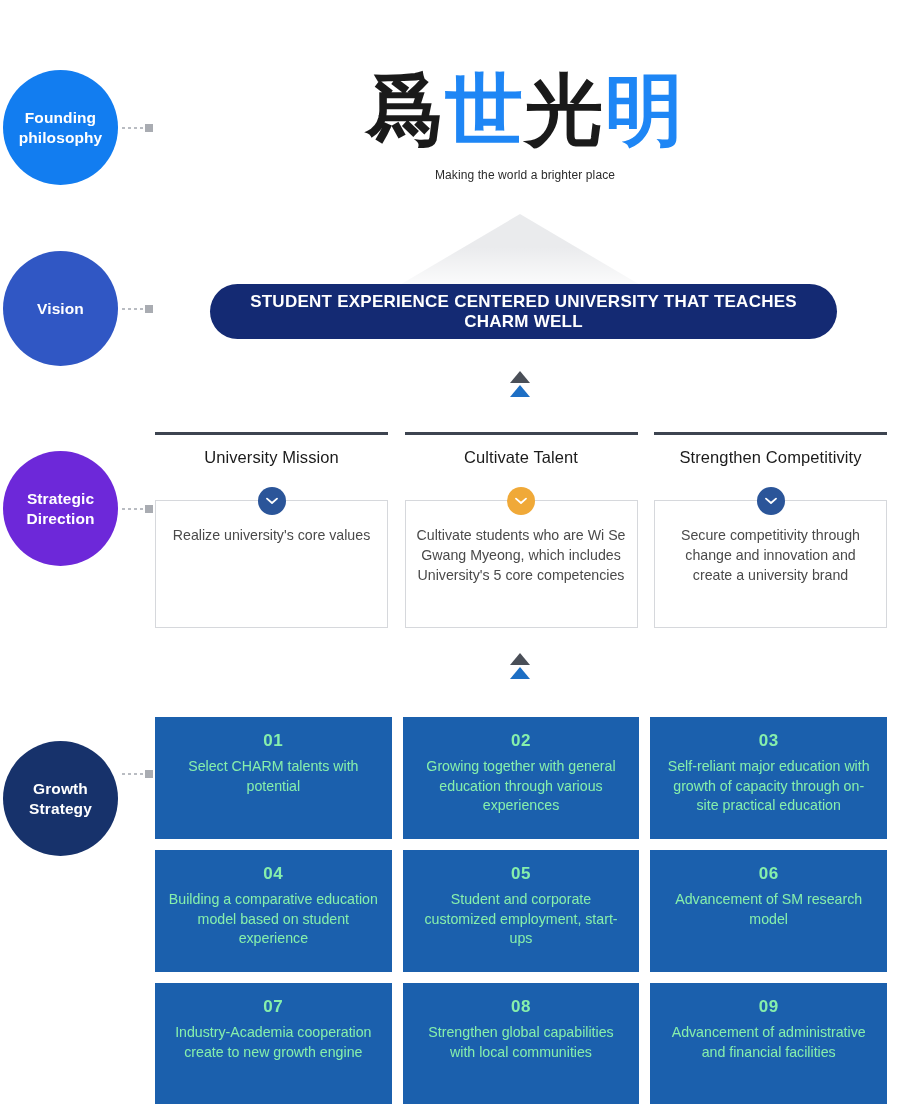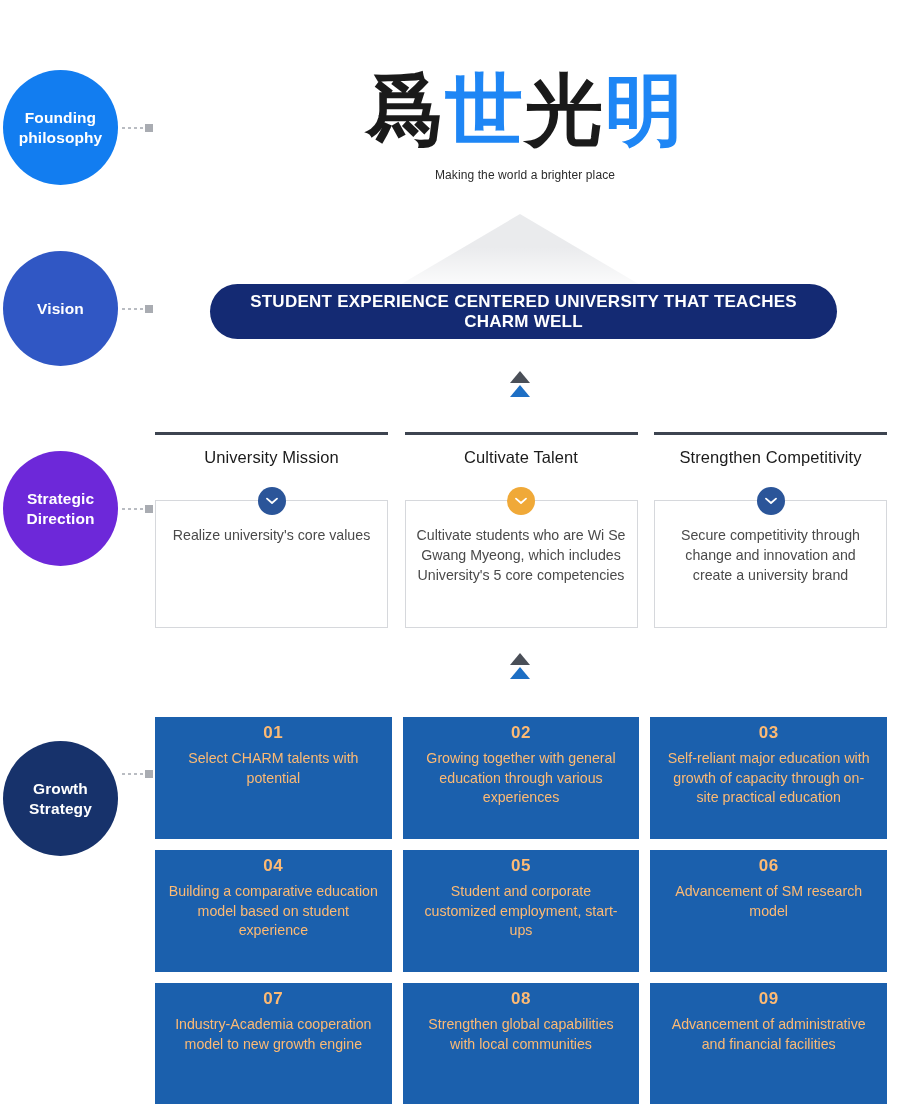--- a/index.html
+++ b/index.html
@@ -179,22 +179,22 @@
     width: 732px;
     display: flex;
     flex-direction: column;
     gap: 11px;
   }
   .gs-row { display: flex; justify-content: space-between; gap: 11px; }
   .gs-card {
     flex: 1 1 0;
     height: 122px;
     background: #1B60AD;
-    color: #fdba74;
-    padding: 6px 12px 10px;
+    color: #86efac;
+    padding: 14px 12px 10px;
     text-align: center;
   }
   .gs-num {
     font-size: 17px;
     font-weight: 700;
     letter-spacing: .6px;
     margin-bottom: 6px;
   }
   .gs-text {
     font-size: 14.2px;
@@ -337,21 +337,21 @@
       </div>
       <div class="gs-card">
         <div class="gs-num">06</div>
         <div class="gs-text">Advancement of SM research model</div>
       </div>
     </div>
 
     <div class="gs-row">
       <div class="gs-card">
         <div class="gs-num">07</div>
-        <div class="gs-text">Industry-Academia cooperation model to new growth engine</div>
+        <div class="gs-text">Industry-Academia cooperation create to new growth engine</div>
       </div>
       <div class="gs-card">
         <div class="gs-num">08</div>
         <div class="gs-text">Strengthen global capabilities with local communities</div>
       </div>
       <div class="gs-card">
         <div class="gs-num">09</div>
         <div class="gs-text">Advancement of administrative and financial facilities</div>
       </div>
     </div>

